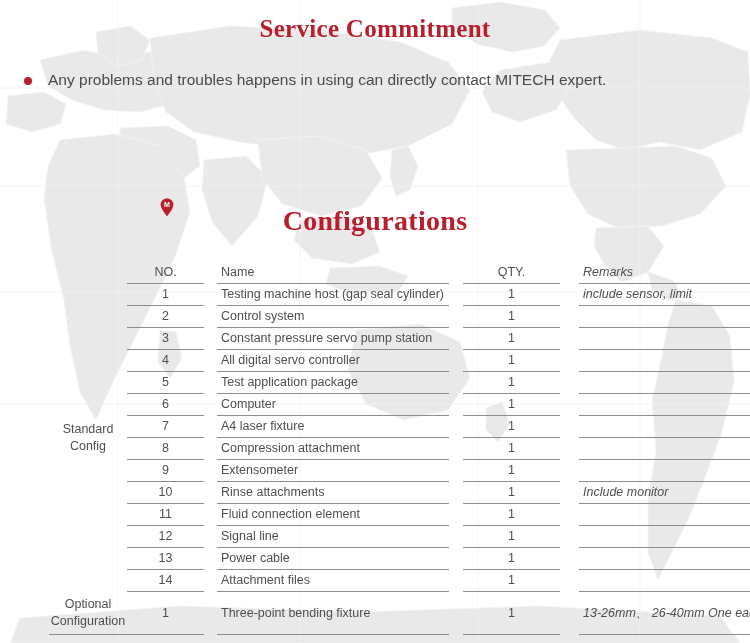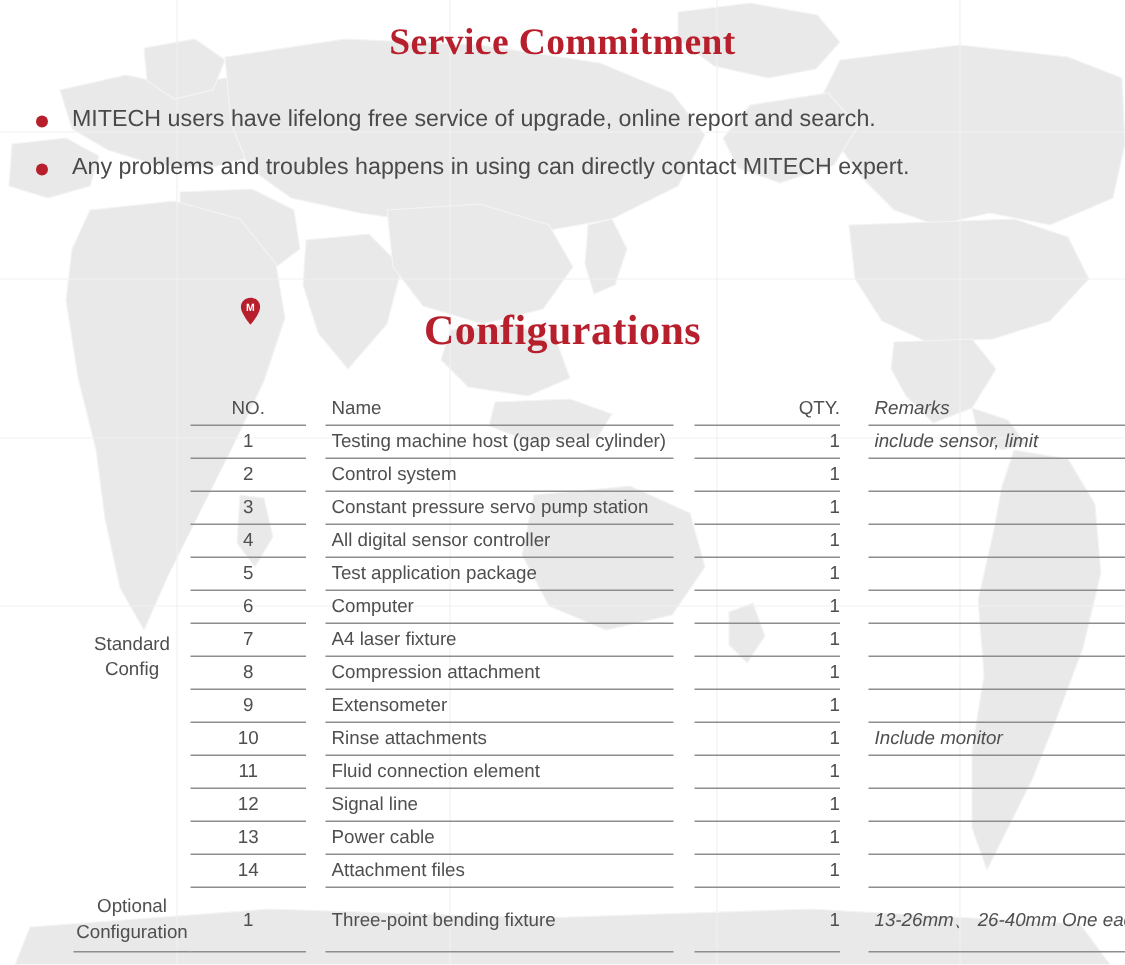--- a/index.html
+++ b/index.html
@@ -145,21 +145,21 @@
     line-height: 21px;
     overflow: hidden;
     white-space: nowrap;
   }
   .ruled { border-bottom: 1px solid #8d8d8d; }
   .gapcol { border-bottom: none !important; }
 
   .col-group  { text-align: center; }
   .col-no     { text-align: center; }
   .col-name   { text-align: left; padding-left: 4px !important; }
-  .col-qty    { text-align: right; }
+  .col-qty    { text-align: center; }
   .col-rem    { text-align: left; padding-left: 4px !important; font-style: italic; }
 
   .head-cell .cell-inner { color: #4f4f4f; }
 
   
   td.group-cell {
     text-align: center;
     vertical-align: middle;
     font-size: 12.5px;
     color: #4f4f4f;
@@ -237,24 +237,20 @@
         <line x1="640" y1="0" x2="640" y2="643"></line>
       </g>
     </svg>
   </div>
 
   <div id="content">
 
     <div id="service-title" class="section-title">Service Commitment</div>
 
     <ul id="commitment-list">
-      <li>
-        <span class="bullet-dot"></span>
-        <span>MITECH users have lifelong free service of upgrade, online report and search.</span>
-      </li>
       <li>
         <span class="bullet-dot"></span>
         <span>Any problems and troubles happens in using can directly contact MITECH expert.</span>
       </li>
     </ul>
 
     <div id="map-pin">
       <svg viewBox="0 0 14 19" xmlns="http://www.w3.org/2000/svg">
         <path d="M7 0.5 C3.4 0.5 0.6 3.2 0.6 6.6 C0.6 11.1 7 18.4 7 18.4 C7 18.4 13.4 11.1 13.4 6.6 C13.4 3.2 10.6 0.5 7 0.5 Z" fill="#b81f2d"></path>
         <text x="7" y="9.4" text-anchor="middle" font-family="Liberation Sans, sans-serif" font-size="7" font-weight="bold" fill="#ffffff">M</text>
@@ -377,21 +373,21 @@
             </td>
           </tr>
           <tr>
             <td class="col-no ruled">
               <div class="cell-inner">4</div>
             </td>
             <td class="gapcol">
               <div class="cell-inner"></div>
             </td>
             <td class="col-name ruled">
-              <div class="cell-inner">All digital sensor controller</div>
+              <div class="cell-inner">All digital servo controller</div>
             </td>
             <td class="gapcol">
               <div class="cell-inner"></div>
             </td>
             <td class="col-qty ruled">
               <div class="cell-inner">1</div>
             </td>
             <td class="gapcol">
               <div class="cell-inner"></div>
             </td>

